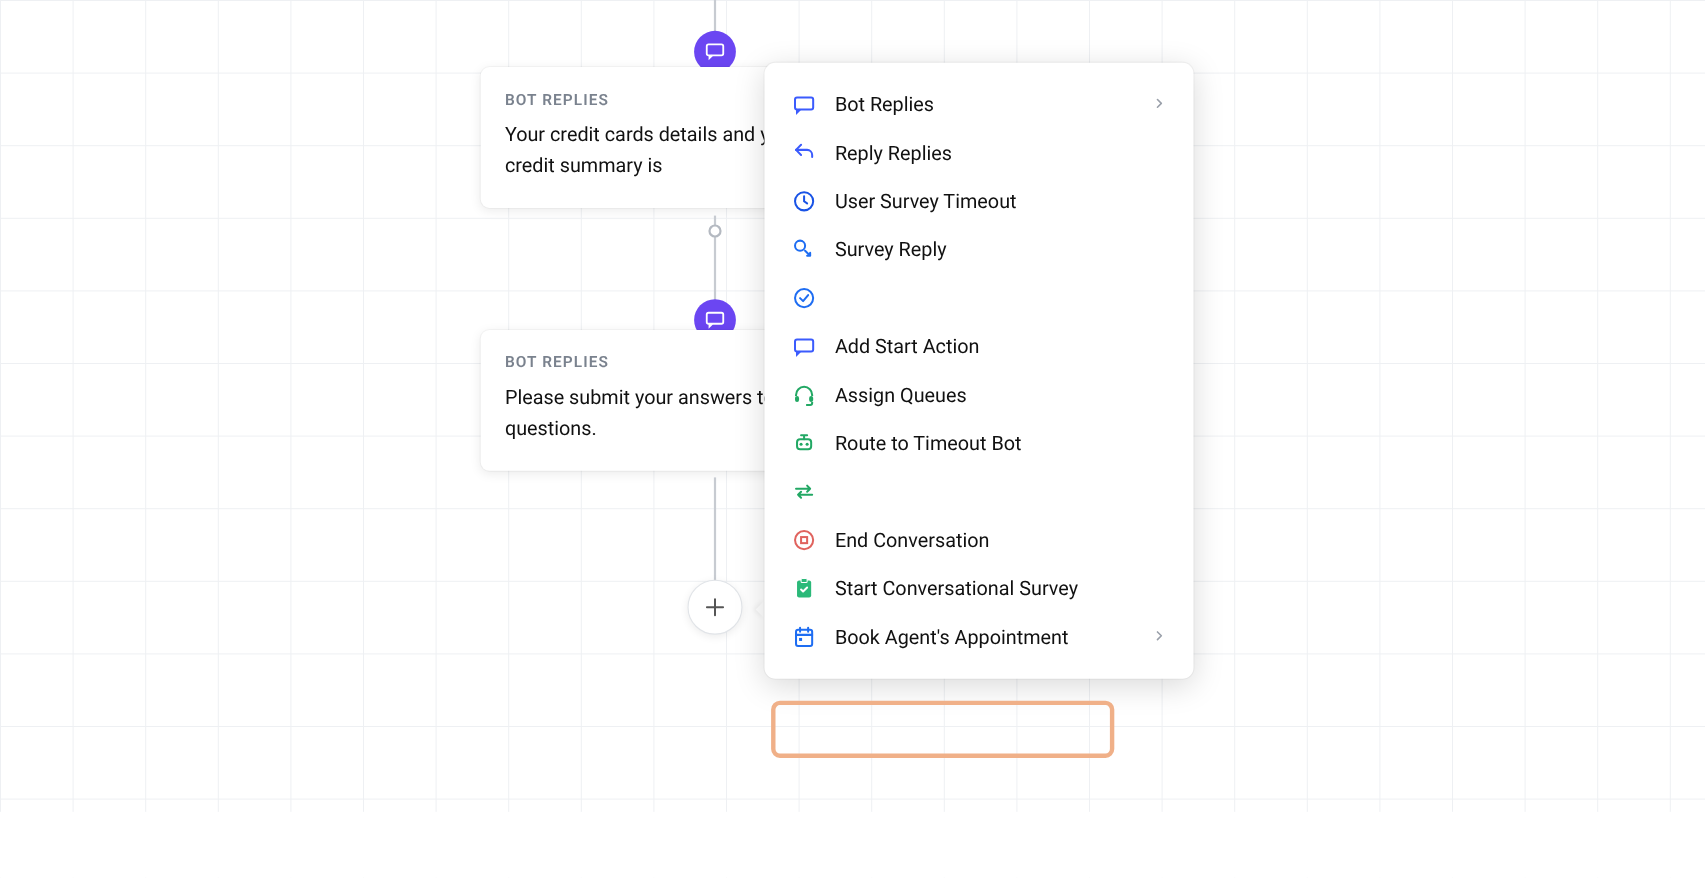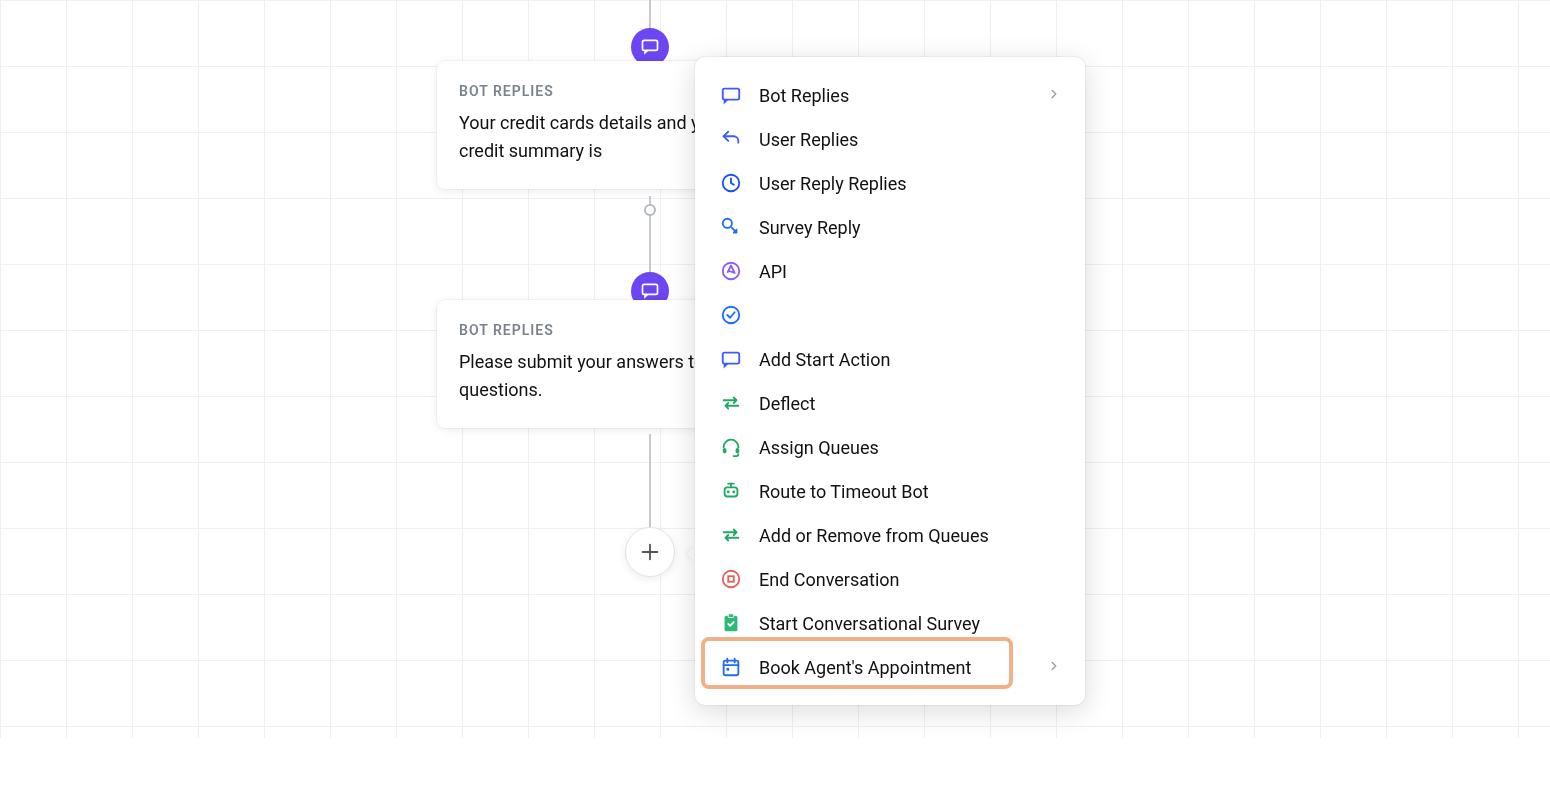--- a/index.html
+++ b/index.html
@@ -197,92 +197,75 @@
           <span class="menu-chevron"><svg viewBox="0 0 24 24" width="14" height="14" fill="none" stroke="currentColor" stroke-width="2.5" stroke-linecap="round" stroke-linejoin="round">
               <path d="M9 6l6 6-6 6"></path>
             </svg></span>
         </div>
         <div class="menu-item">
           <span class="menu-icon" style="color: rgb(59, 91, 253);">
             <svg viewBox="0 0 24 24">
               <use href="#i-reply-icon"></use>
             </svg>
           </span>
-          <span class="menu-label">User Replies</span>
+          <span class="menu-label">Reply Replies</span>
         </div>
         <div class="menu-item">
           <span class="menu-icon" style="color: rgb(25, 83, 230);">
             <svg viewBox="0 0 24 24">
               <use href="#i-clock-icon"></use>
             </svg>
           </span>
-          <span class="menu-label">User Reply Replies</span>
+          <span class="menu-label">User Survey Timeout</span>
         </div>
         <div class="menu-item">
           <span class="menu-icon" style="color: rgb(30, 109, 242);">
             <svg viewBox="0 0 24 24">
               <use href="#i-invalid-icon"></use>
             </svg>
           </span>
           <span class="menu-label">Survey Reply</span>
         </div>
         <div class="menu-item">
-          <span class="menu-icon" style="color: rgb(139, 92, 246);">
-            <svg viewBox="0 0 24 24">
-              <use href="#i-api-icon"></use>
-            </svg>
-          </span>
-          <span class="menu-label">API</span>
-        </div>
-        <div class="menu-item">
           <span class="menu-icon" style="color: rgb(30, 109, 242);">
             <svg viewBox="0 0 24 24">
               <use href="#i-check-circle-icon"></use>
             </svg>
           </span>
         </div>
         <div class="menu-item">
           <span class="menu-icon" style="color: rgb(59, 91, 253);">
             <svg viewBox="0 0 24 24">
               <use href="#i-note-icon"></use>
             </svg>
           </span>
           <span class="menu-label">Add Start Action</span>
         </div>
         <div class="menu-item">
           <span class="menu-icon" style="color: rgb(34, 168, 100);">
             <svg viewBox="0 0 24 24">
+              <use href="#i-headset-icon"></use>
+            </svg>
+          </span>
+          <span class="menu-label">Assign Queues</span>
+        </div>
+        <div class="menu-item">
+          <span class="menu-icon" style="color: rgb(34, 168, 100);">
+            <svg viewBox="0 0 24 24">
+              <use href="#i-robot-icon"></use>
+            </svg>
+          </span>
+          <span class="menu-label">Route to Timeout Bot</span>
+        </div>
+        <div class="menu-item">
+          <span class="menu-icon" style="color: rgb(34, 168, 100);">
+            <svg viewBox="0 0 24 24">
               <use href="#i-arrows-icon"></use>
             </svg>
           </span>
-          <span class="menu-label">Deflect</span>
-        </div>
-        <div class="menu-item">
-          <span class="menu-icon" style="color: rgb(34, 168, 100);">
-            <svg viewBox="0 0 24 24">
-              <use href="#i-headset-icon"></use>
-            </svg>
-          </span>
-          <span class="menu-label">Assign Queues</span>
-        </div>
-        <div class="menu-item">
-          <span class="menu-icon" style="color: rgb(34, 168, 100);">
-            <svg viewBox="0 0 24 24">
-              <use href="#i-robot-icon"></use>
-            </svg>
-          </span>
-          <span class="menu-label">Route to Timeout Bot</span>
-        </div>
-        <div class="menu-item">
-          <span class="menu-icon" style="color: rgb(34, 168, 100);">
-            <svg viewBox="0 0 24 24">
-              <use href="#i-arrows-icon"></use>
-            </svg>
-          </span>
-          <span class="menu-label">Add or Remove from Queues</span>
         </div>
         <div class="menu-item">
           <span class="menu-icon" style="color: rgb(224, 99, 94);">
             <svg viewBox="0 0 24 24">
               <use href="#i-stop-icon"></use>
             </svg>
           </span>
           <span class="menu-label">End Conversation</span>
         </div>
         <div class="menu-item">

